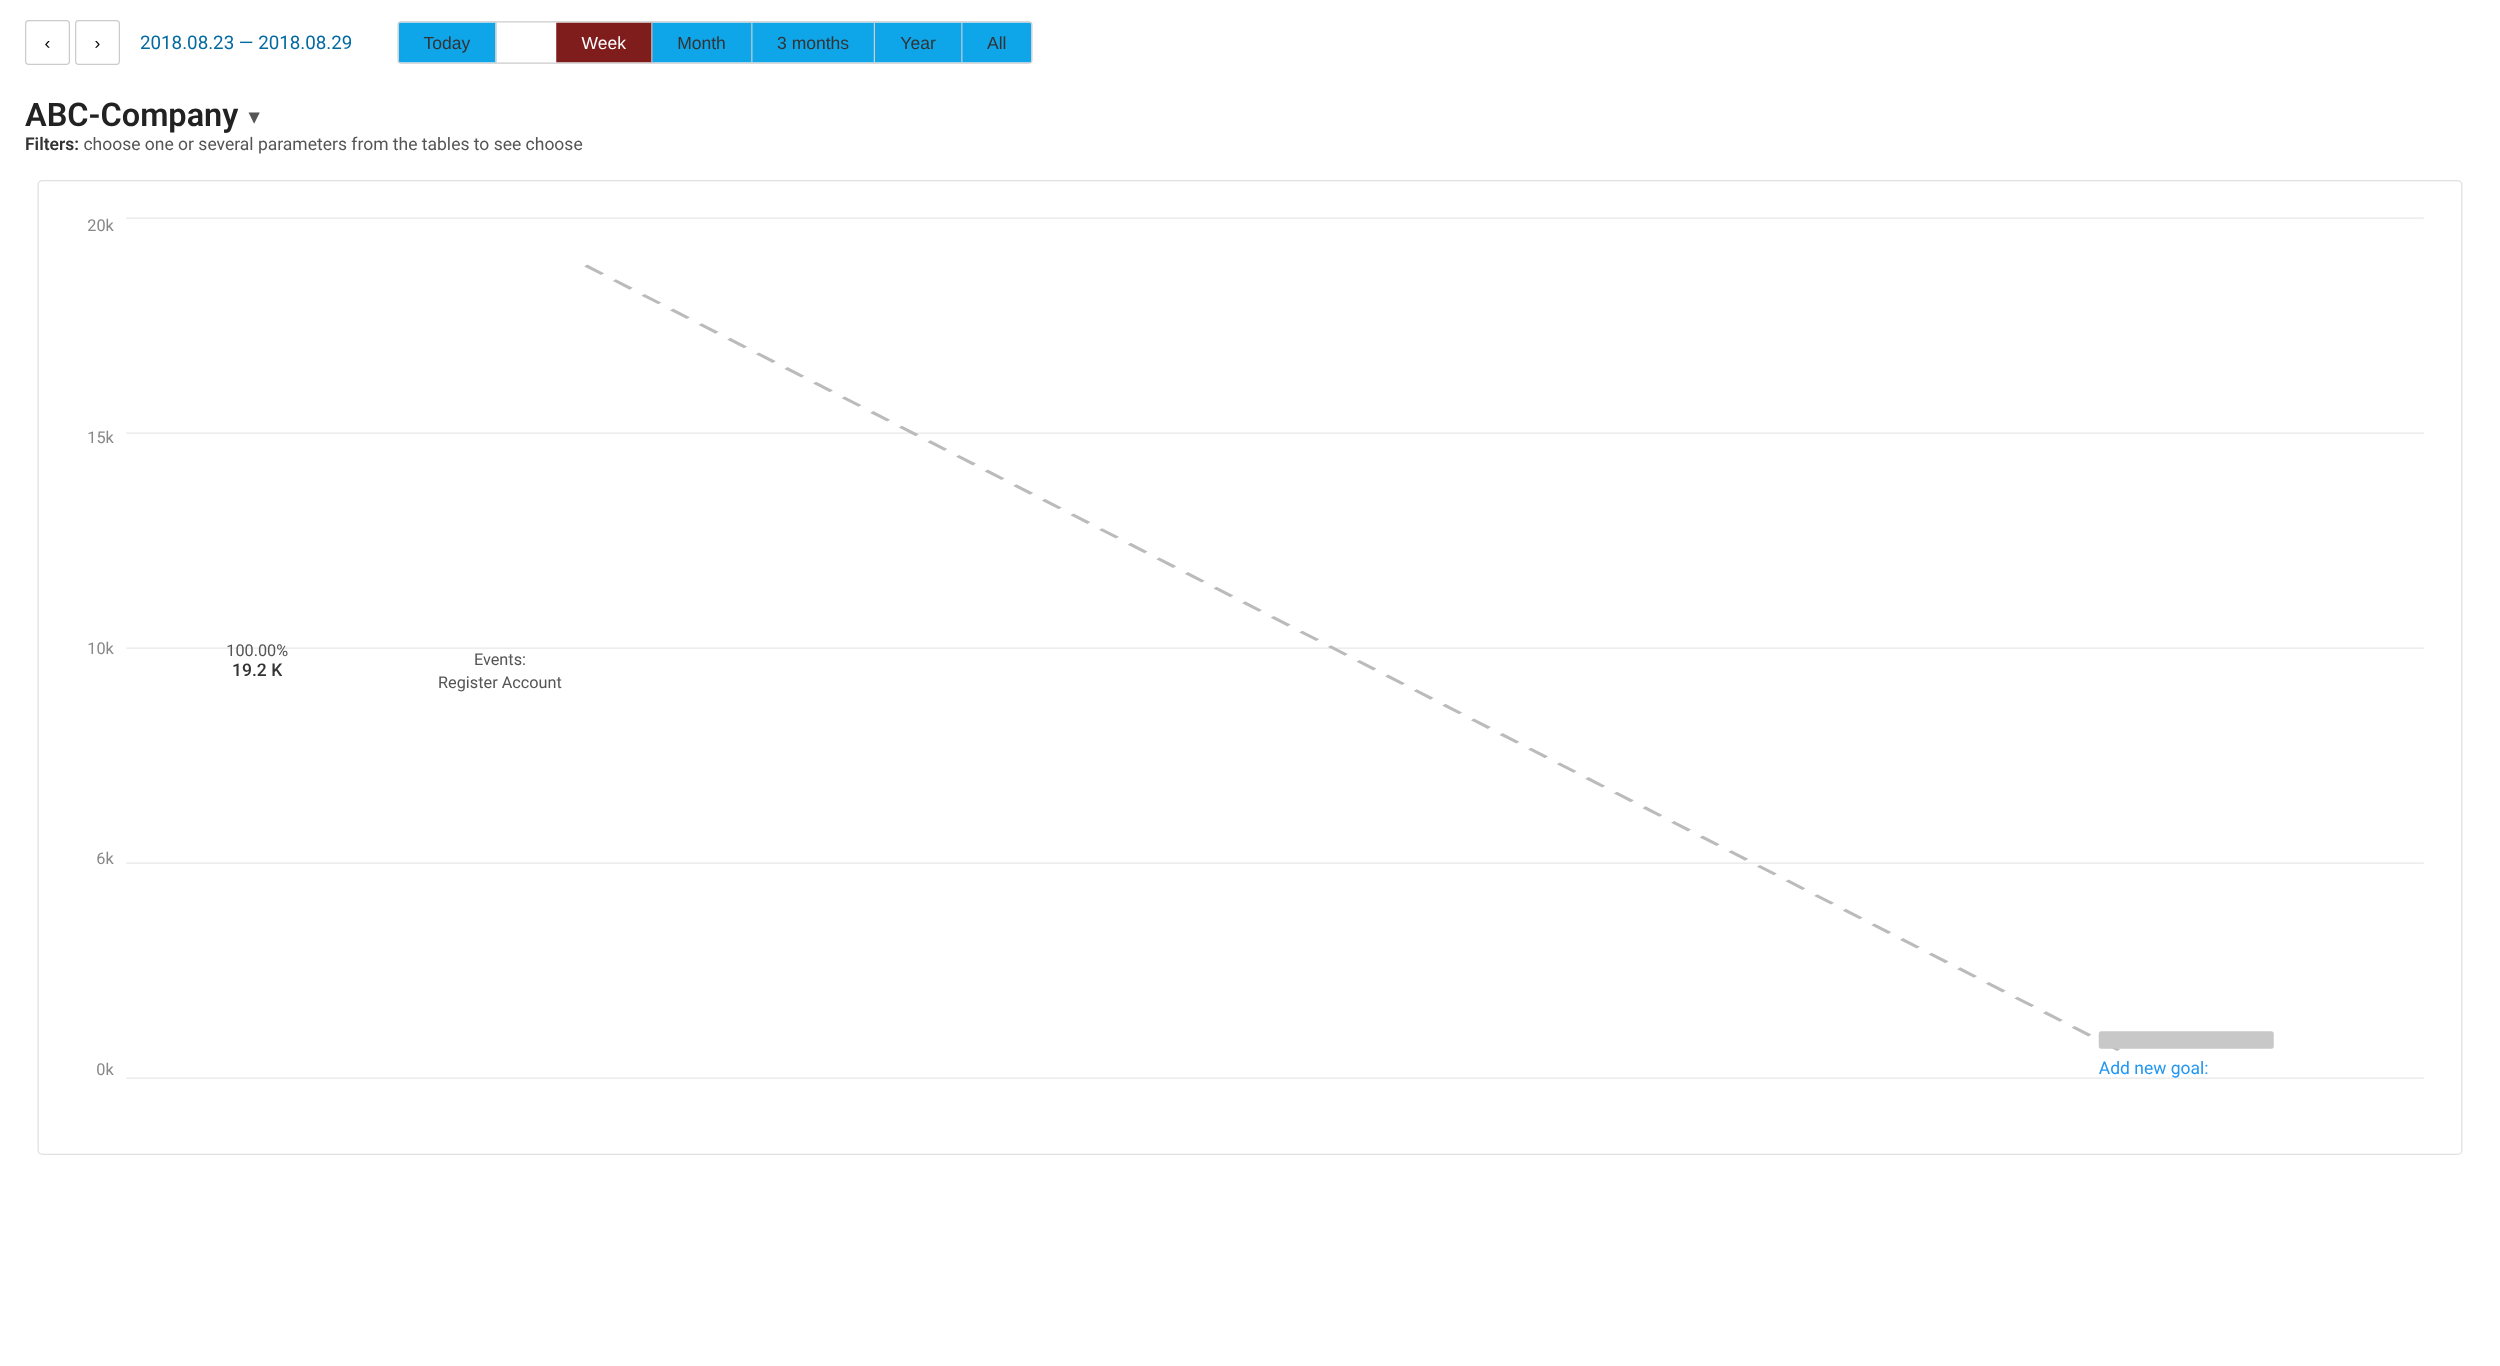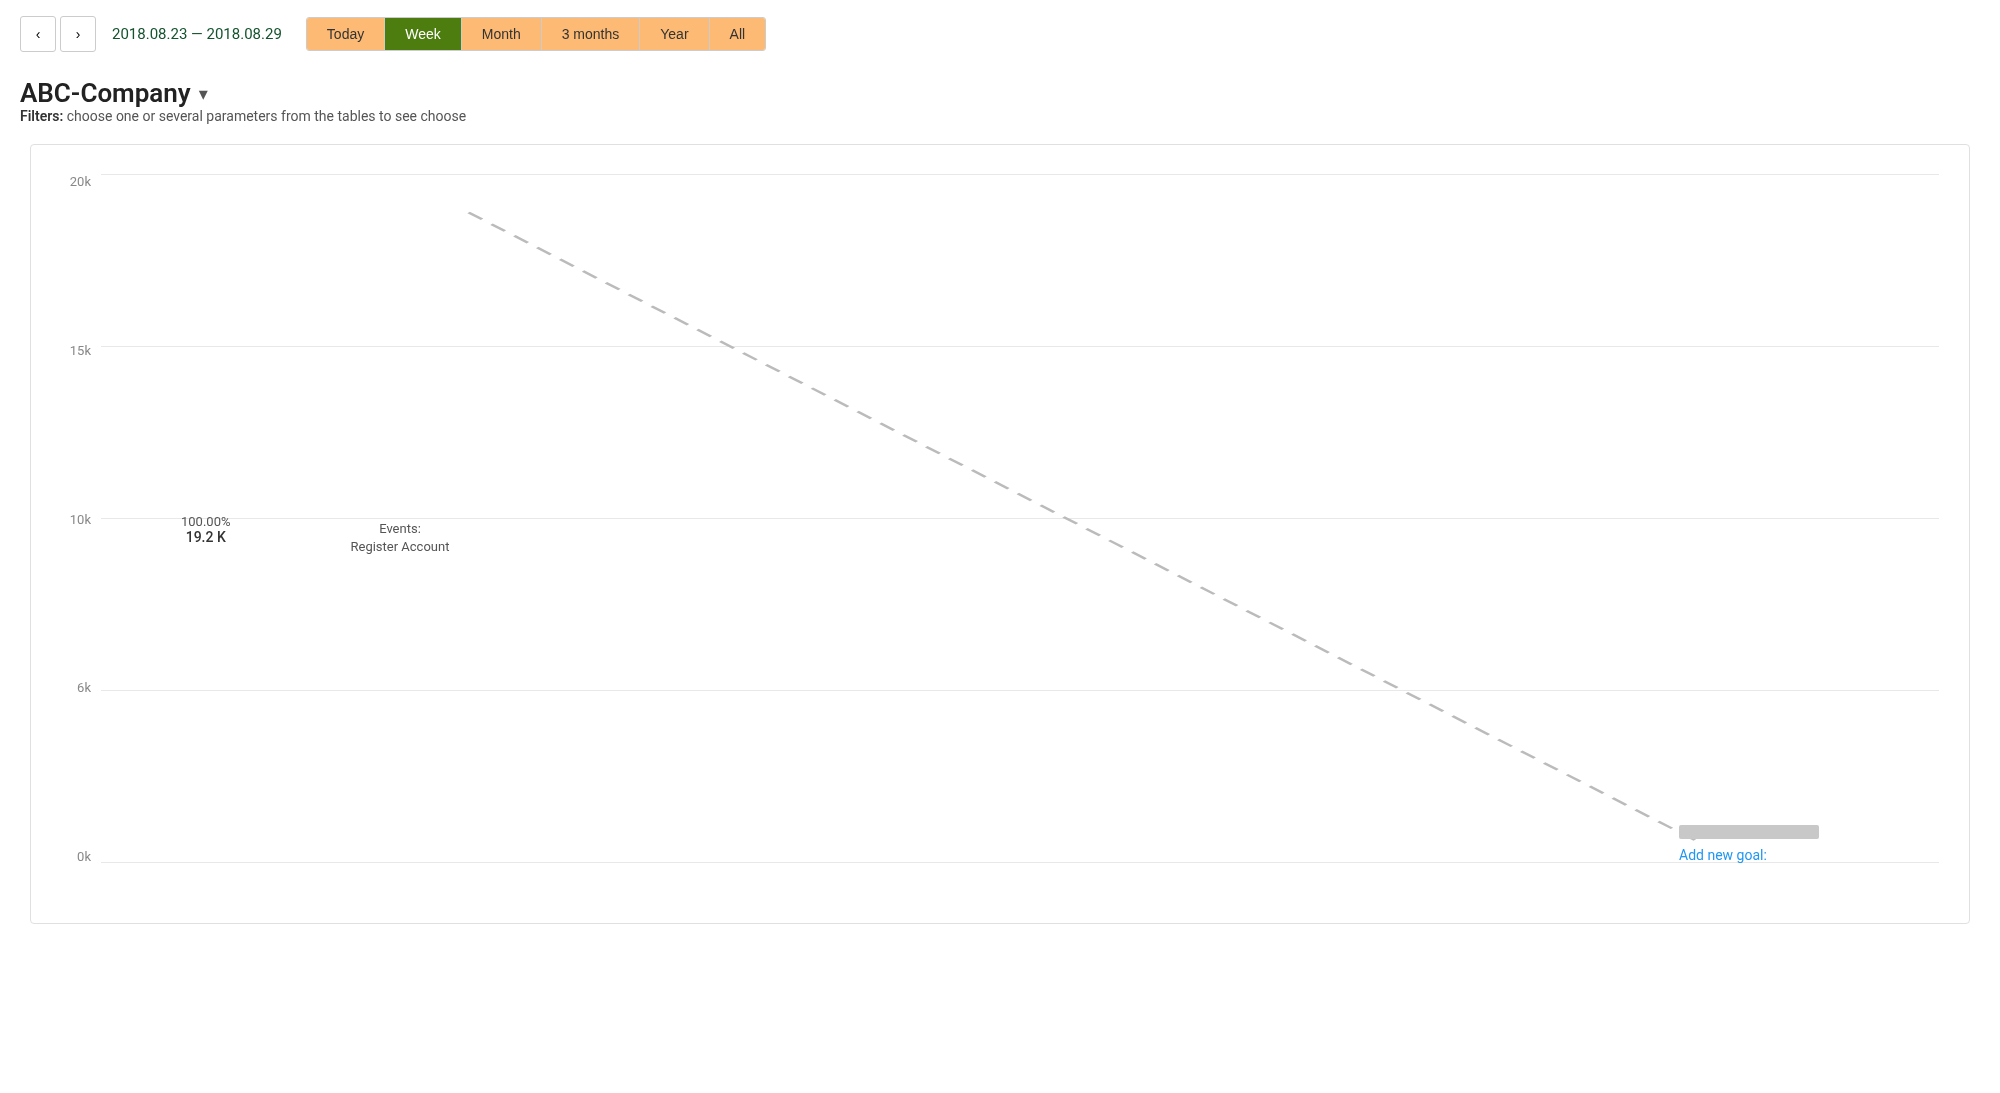--- a/index.html
+++ b/index.html
@@ -30,44 +30,45 @@
       cursor: pointer;
       font-size: 14px;
       display: flex;
       align-items: center;
       justify-content: center;
       border-radius: 3px;
     }
 
     .date-range {
       font-size: 15px;
-      color: #14532d;
-      margin-right: 8px;
+      color: #0369a1;
+      margin-right: 20px;
     }
 
     .period-tabs {
       display: flex;
       border: 1px solid #ccc;
       border-radius: 3px;
       overflow: hidden;
     }
 
     .period-tab {
       padding: 8px 20px;
       cursor: pointer;
       border: none;
-      background: #fdba74;
+      background: #0ea5e9;
       font-size: 14px;
       color: #333;
       border-right: 1px solid #ccc;
     }
     .period-tab:last-child { border-right: none; }
     .period-tab.active {
-      background: #4d7c0f;
+      background: #7f1d1d;
       color: #fff;
+      margin-left: 48px;
     }
 
     .page-content {
       padding: 10px 20px 20px;
     }
 
     .company-header {
       display: flex;
       align-items: center;
       margin-bottom: 0;

